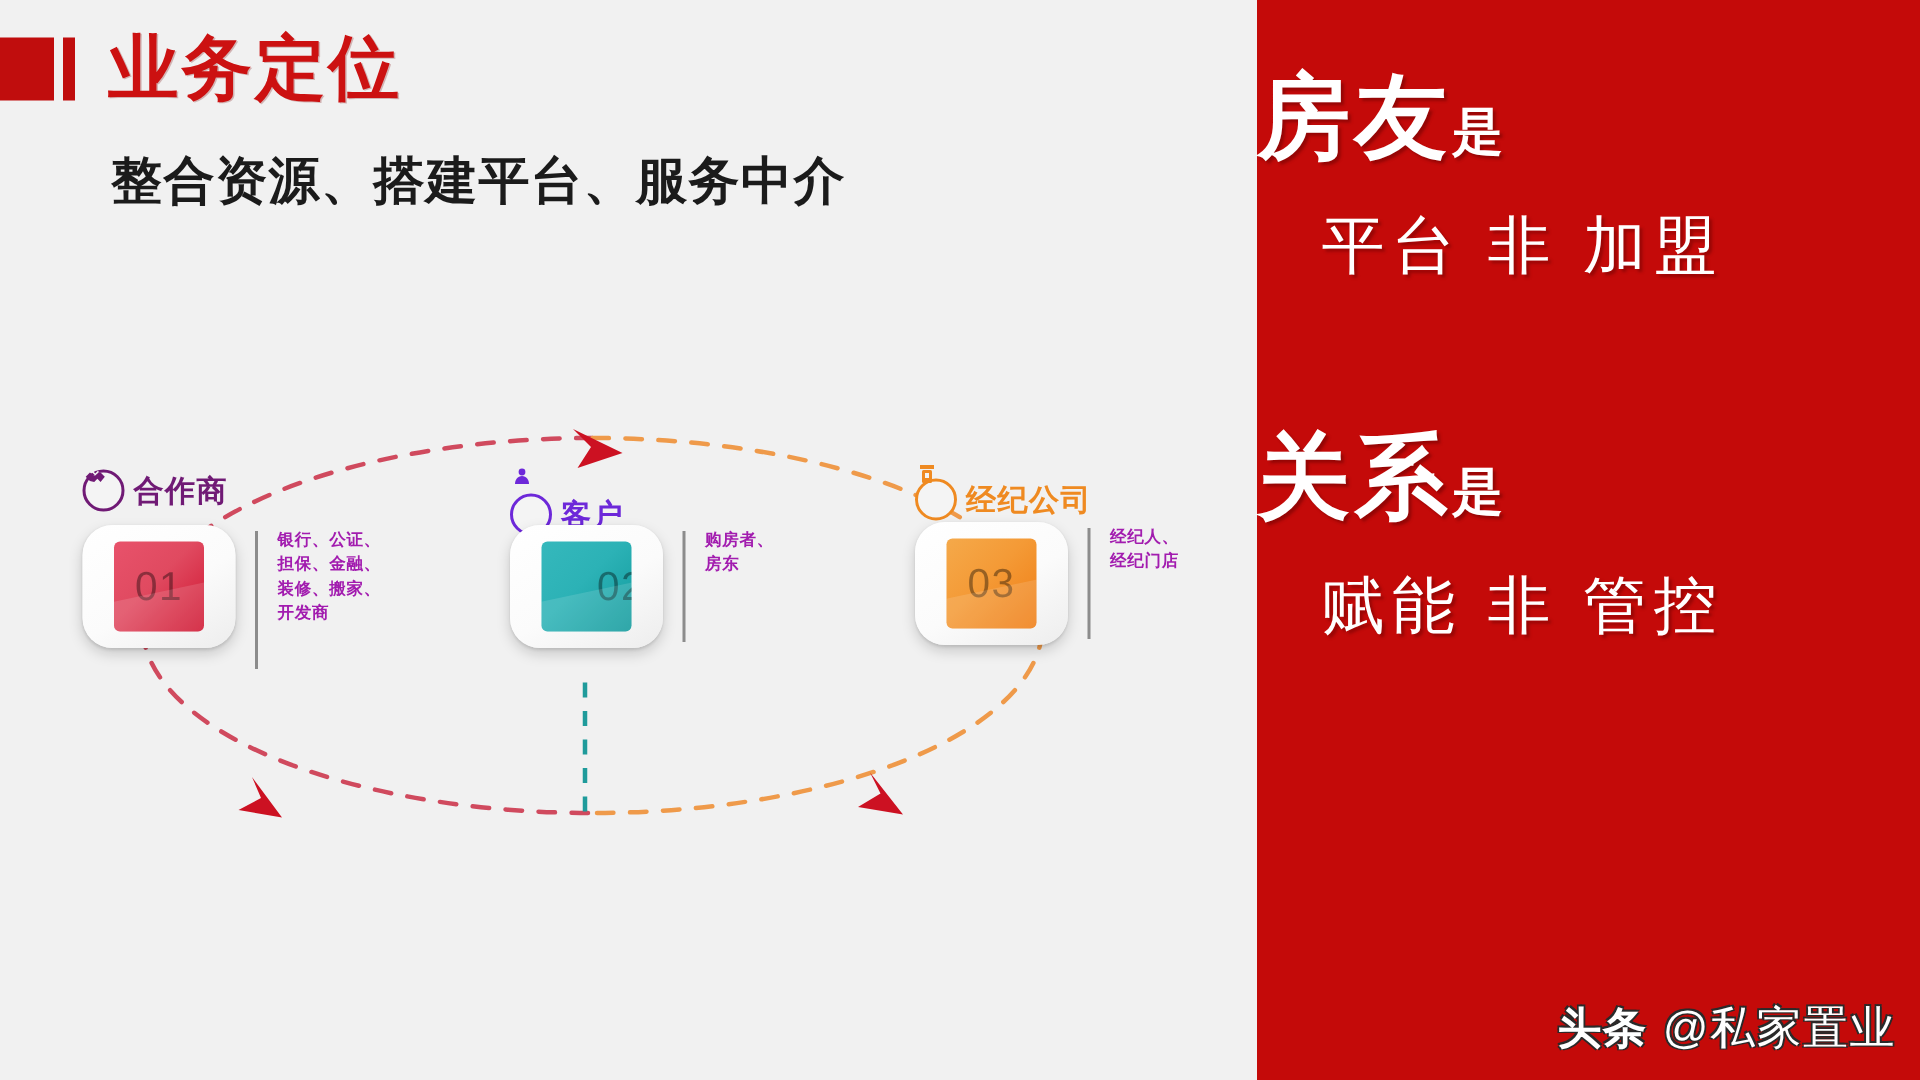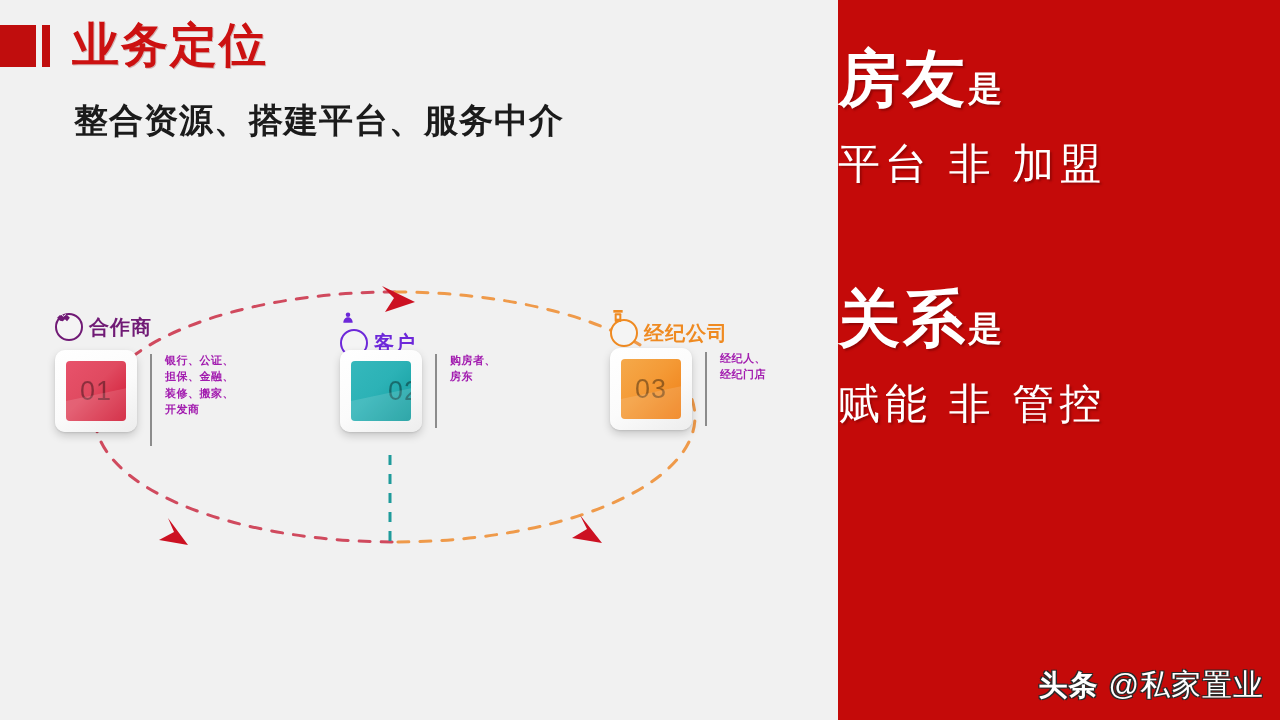--- a/index.html
+++ b/index.html
@@ -69,22 +69,22 @@
   .node-title {
     font-size: 20px; font-weight: bold;
     letter-spacing: 1px;
     white-space: nowrap;
   }
   .node-body {
     display: flex; align-items: flex-start;
     margin-top: 6px;
   }
   .tile-outer {
-    width: 82px; height: 82px;
-    border-radius: 10px;
+    width: 102px; height: 82px;
+    border-radius: 20px;
     background: linear-gradient(150deg,#ffffff 0%, #fbfbfb 55%, #ededed 100%);
     box-shadow: 0 4px 9px rgba(0,0,0,0.17), 0 1px 2px rgba(0,0,0,0.10);
     display: flex; align-items: center; justify-content: center;
     flex: 0 0 auto;
     position: relative;
   }
   .tile-inner {
     width: 60px; height: 60px;
     border-radius: 4px;
     display: flex; align-items: center; justify-content: center;
@@ -161,20 +161,21 @@
     letter-spacing: 1px;
     text-shadow: 2px 2px 2px rgba(90,0,0,0.45);
   }
   .pillar-statement {
     margin-top: 26px;
     font-size: 42px;
     font-weight: normal;
     letter-spacing: 5px;
     white-space: nowrap;
     text-shadow: 2px 2px 2px rgba(90,0,0,0.42);
+    padding-left: 43px;
   }
 
   
   #watermark {
     position: absolute; right: 16px; bottom: 14px;
     display: flex; align-items: baseline; gap: 10px;
     color: #ffffff;
     text-shadow:
       -1.2px -1.2px 0 #2a2a2a,  1.2px -1.2px 0 #2a2a2a,
       -1.2px  1.2px 0 #2a2a2a,  1.2px  1.2px 0 #2a2a2a;

